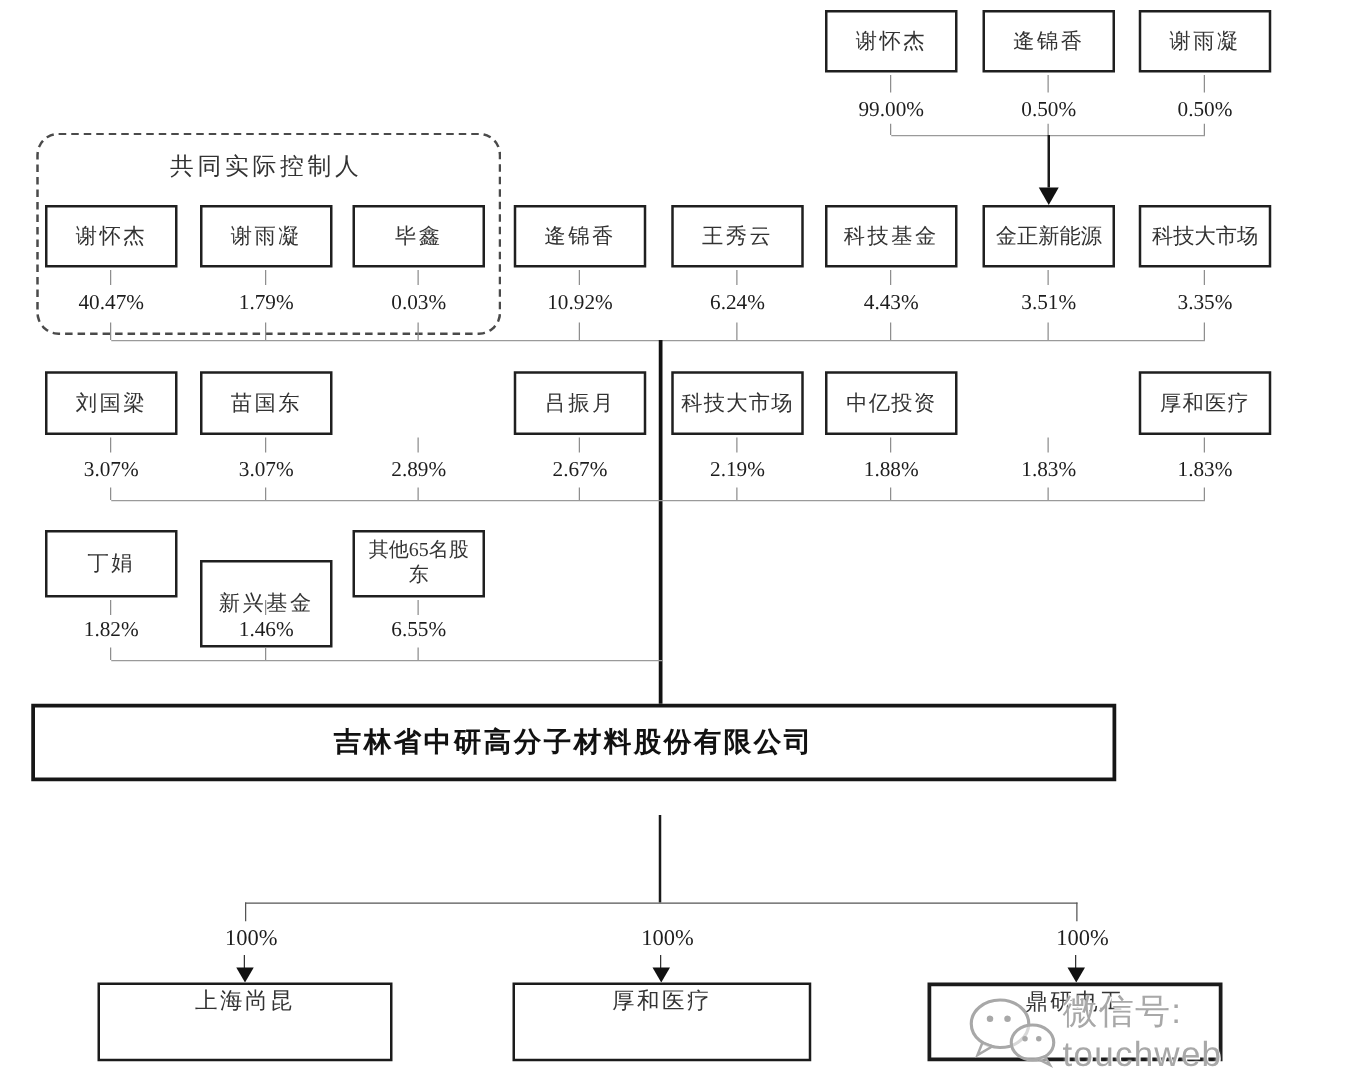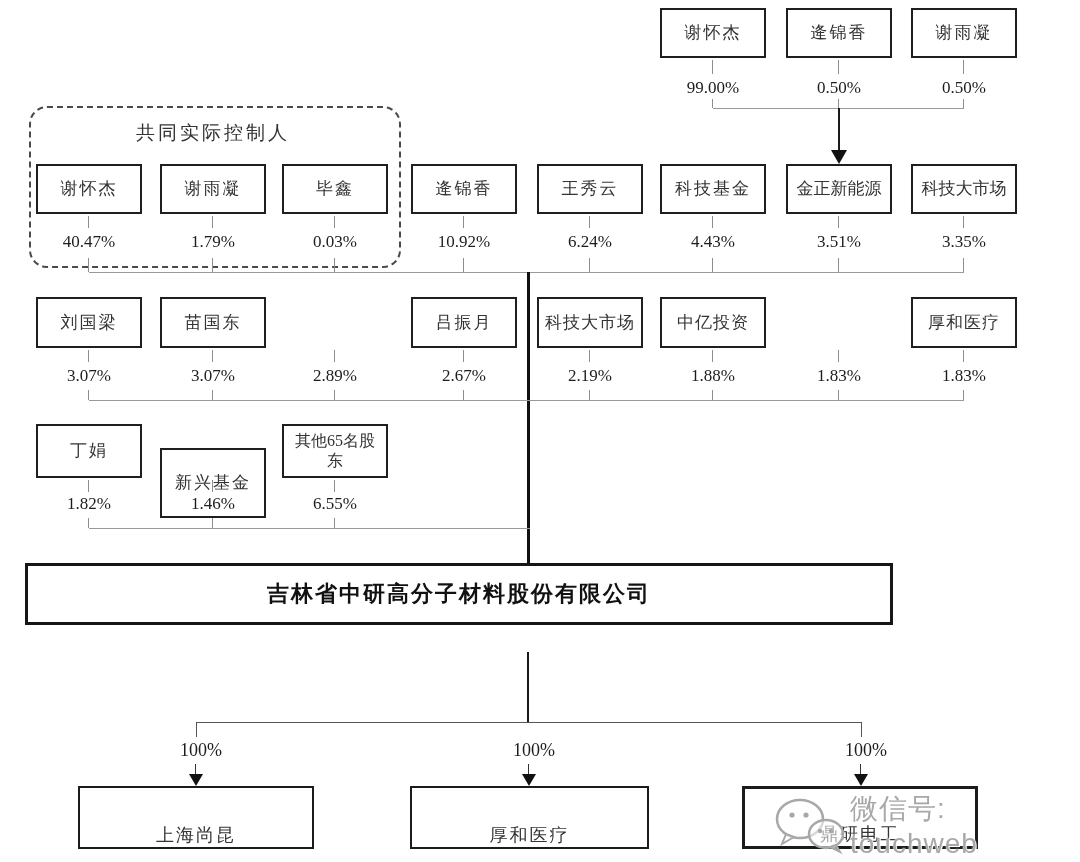--- a/index.html
+++ b/index.html
@@ -12,21 +12,21 @@
   .v{position:absolute;display:block;width:1px;background:#8e8e8e;}
   .h{position:absolute;display:block;height:1px;background:#9a9a9a;}
   .vd{position:absolute;display:block;width:2px;background:#1a1a1a;}
   .thick{position:absolute;display:block;width:3px;background:#111;}
   .ah{position:absolute;width:0;height:0;}
   .group{position:absolute;border:2px dashed #4a4a4a;border-radius:18px;background:transparent;}
   .grouplabel{position:absolute;font-size:19px;letter-spacing:3px;color:#333;text-align:center;}
   .company{position:absolute;border:3px solid #161616;background:#fff;display:flex;align-items:center;
            justify-content:center;box-sizing:border-box;font-size:22px;font-weight:700;
            letter-spacing:2px;color:#111;}
-  .sub{position:absolute;border:2px solid #1b1b1b;background:#fff;display:flex;align-items:flex-end;
+  .sub{position:absolute;border:2px solid #1b1b1b;background:#fff;display:flex;align-items:flex-start;
        justify-content:center;box-sizing:border-box;font-size:18px;letter-spacing:2px;color:#333;}
   .wm{position:absolute;display:flex;align-items:center;gap:4px;z-index:5;
       font-family:"Liberation Sans","DejaVu Sans",sans-serif;font-size:28px;color:#a8a8a8;
       text-shadow:0 0 2px #fff,1px 1px 0 #fff;letter-spacing:1px;}
 </style>
 </head>
 <body>
 
 <div class="canvas">
 

